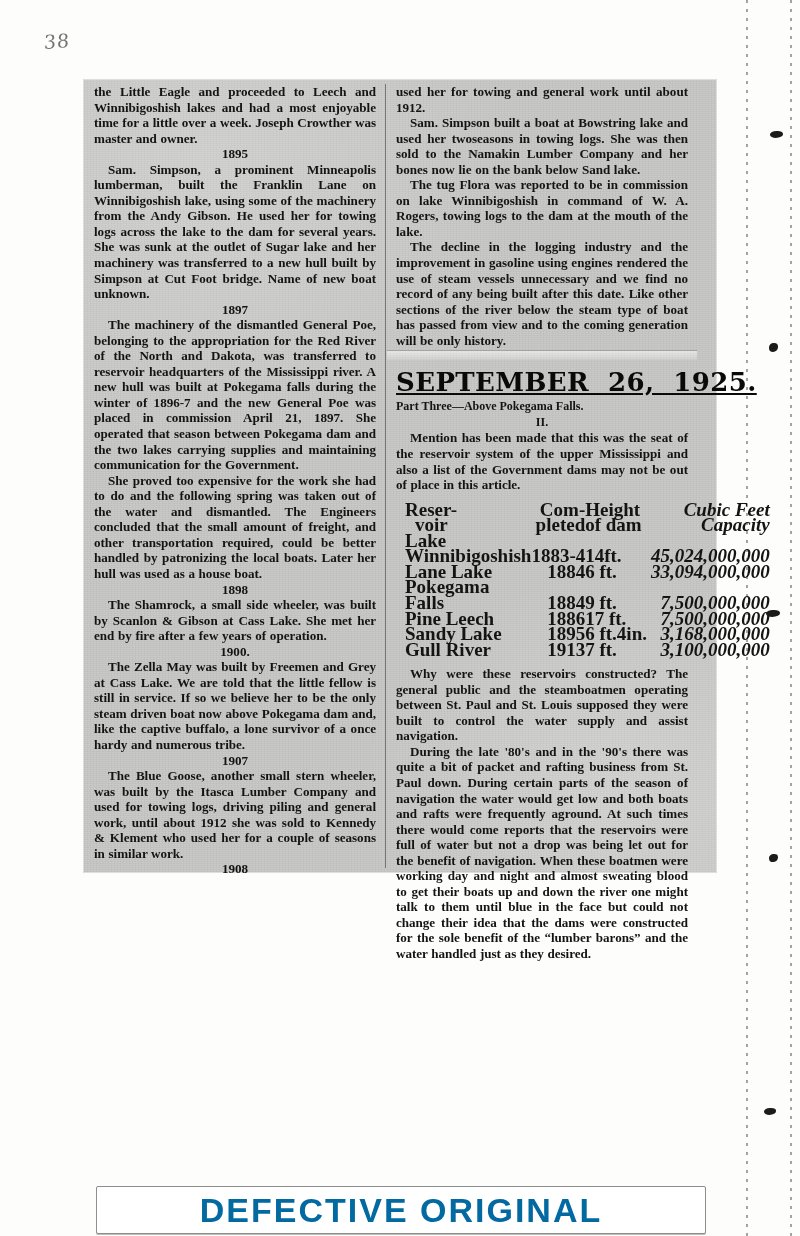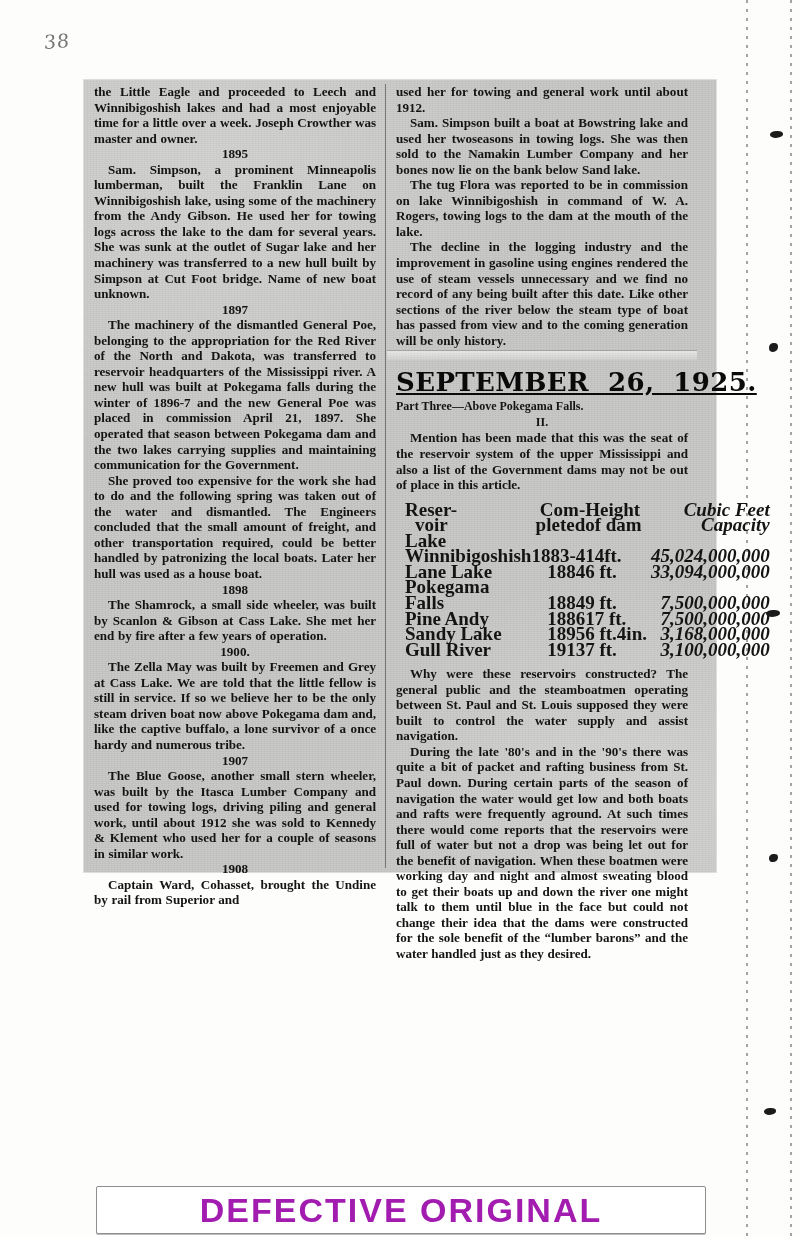--- a/index.html
+++ b/index.html
@@ -171,21 +171,21 @@
     display: flex;
     align-items: center;
     justify-content: center;
     box-shadow: 0 1px 0 rgba(0,0,0,.25);
   }
   #defective-stamp span {
     font-family: "Liberation Sans", sans-serif;
     font-size: 34px;
     font-weight: 700;
     letter-spacing: 2px;
-    color: #a21caf;
+    color: #0369a1;
     white-space: pre;
   }
 
   
   .blot {
     position: absolute;
     background: #1b1b1b;
     border-radius: 50% 40% 55% 45%;
     z-index: 5;
   }
@@ -223,21 +223,20 @@
         <p class="yr">1897</p>
         <p class="p">The machinery of the dismantled General Poe, belonging to the appropriation for the Red River of the North and Dakota, was transferred to reservoir headquarters of the Mississippi river. A new hull was built at Pokegama falls during the winter of 1896-7 and the new General Poe was placed in commission April 21, 1897. She operated that season between Pokegama dam and the two lakes carrying supplies and maintaining communication for the Government.</p>
         <p class="p">She proved too expensive for the work she had to do and the following spring was taken out of the water and dismantled. The Engineers concluded that the small amount of freight, and other transportation required, could be better handled by patronizing the local boats. Later her hull was used as a house boat.</p>
         <p class="yr">1898</p>
         <p class="p">The Shamrock, a small side wheeler, was built by Scanlon &amp; Gibson at Cass Lake. She met her end by fire after a few years of operation.</p>
         <p class="yr">1900.</p>
         <p class="p">The Zella May was built by Freemen and Grey at Cass Lake. We are told that the little fellow is still in service. If so we believe her to be the only steam driven boat now above Pokegama dam and, like the captive buffalo, a lone survivor of a once hardy and numerous tribe.</p>
         <p class="yr">1907</p>
         <p class="p">The Blue Goose, another small stern wheeler, was built by the Itasca Lumber Company and used for towing logs, driving piling and general work, until about 1912 she was sold to Kennedy &amp; Klement who used her for a couple of seasons in similar work.</p>
         <p class="yr">1908</p>
-        <p class="p">Captain Ward, Cohasset, brought the Undine by rail from Superior and</p>
       </div>
 
       <div class="col col-rule"></div>
 
       <div class="col col-right">
         <p class="p noindent">used her for towing and general work until about 1912.</p>
         <p class="p">Sam. Simpson built a boat at Bowstring lake and used her twoseasons in towing logs. She was then sold to the Namakin Lumber Company and her bones now lie on the bank below Sand lake.</p>
         <p class="p">The tug Flora was reported to be in commission on lake Winnibigoshish in command of W. A. Rogers, towing logs to the dam at the mouth of the lake.</p>
         <p class="p">The decline in the logging industry and the improvement in gasoline using engines rendered the use of steam vessels unnecessary and we find no record of any being built after this date. Like other sections of the river below the steam type of boat has passed from view and to the coming generation will be only history.</p>
 
@@ -277,21 +276,21 @@
               <td class="c-hgt">6 ft.</td>
               <td class="c-cap">33,094,000,000</td>
             </tr>
             <tr>
               <td class="c-res wrapname">Pokegama Falls</td>
               <td class="c-com">1884</td>
               <td class="c-hgt">9 ft.</td>
               <td class="c-cap">7,500,000,000</td>
             </tr>
             <tr>
-              <td class="c-res">Pine Andy</td>
+              <td class="c-res">Pine Leech</td>
               <td class="c-com">1886</td>
               <td class="c-hgt">17 ft.</td>
               <td class="c-cap">7,500,000,000</td>
             </tr>
             <tr>
               <td class="c-res">Sandy Lake</td>
               <td class="c-com">1895</td>
               <td class="c-hgt">6 ft.4in.</td>
               <td class="c-cap">3,168,000,000</td>
             </tr>

